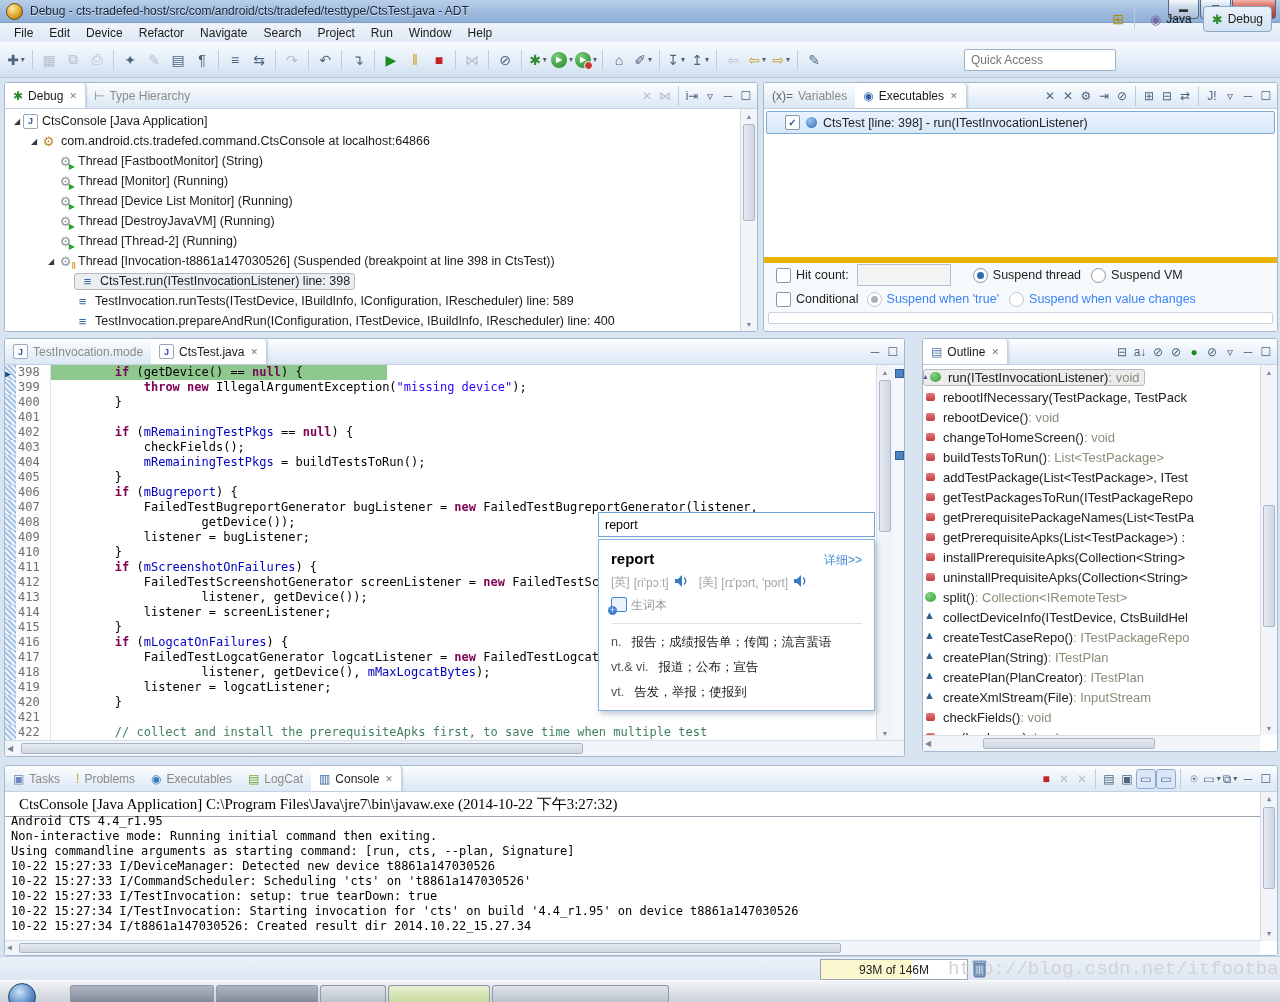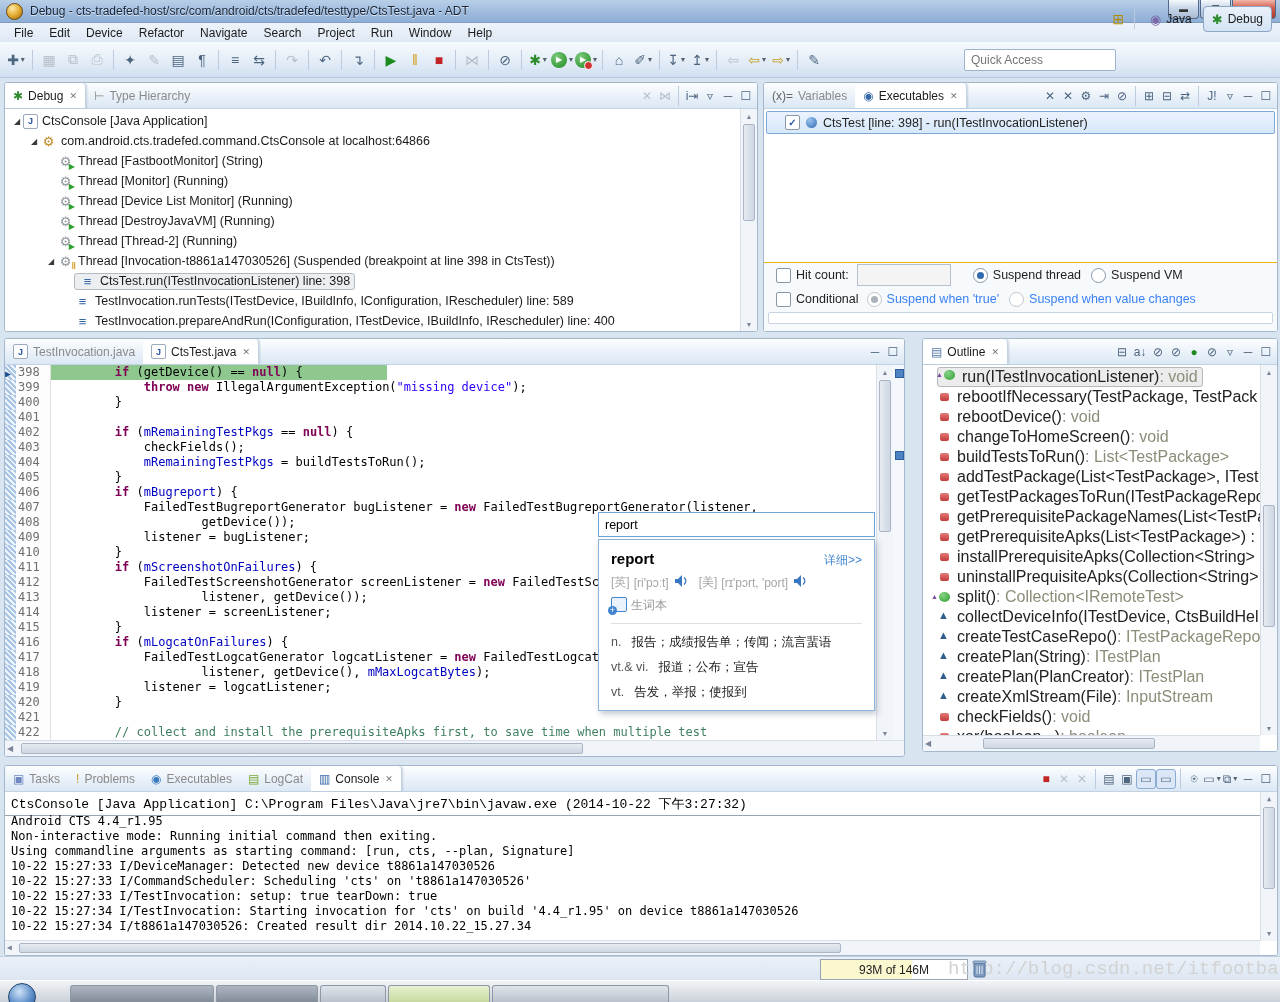--- a/index.html
+++ b/index.html
@@ -77,21 +77,21 @@
   .ic-thread i.sus{color:#d59b20;font-weight:bold;font-size:9px;letter-spacing:-1px}
   .ic-frame{color:#3465a4;font-weight:bold;font-size:13px}
   .selbox{background:#eceff1;border:1px solid #b4b9be;border-radius:3px;padding:0 4px;display:inline-flex;align-items:center}
   
   .bp-row{margin:2px 2px;height:21px;display:flex;align-items:center;
     background:linear-gradient(#eaf3fd,#d6e8fa);border:1px solid #7ea8d6;border-radius:2px;font-size:12.5px}
   .cb{width:13px;height:13px;border:1px solid #8a97a8;background:#fff;border-radius:2px;margin:0 6px 0 18px;
     display:inline-flex;align-items:center;justify-content:center;font-size:10px;color:#2a56a5;font-weight:bold}
   .cb.plain{margin:0 5px 0 6px}
   .ic-bp{width:11px;height:11px;border-radius:50%;background:radial-gradient(circle at 35% 30%,#9cc4ee,#2f6bb0);margin-right:6px}
-  .bp-detail{position:absolute;left:0;right:0;bottom:0;height:68px;border-top:1px solid #eab308;background:#f7fafc;font-size:12.5px}
+  .bp-detail{position:absolute;left:0;right:0;bottom:0;height:68px;border-top:6px solid #eab308;background:#f7fafc;font-size:12.5px}
   .bd-row{display:flex;align-items:center;height:24px;padding-left:6px}
   .rb{width:13px;height:13px;border-radius:50%;border:1px solid #8a97a8;background:#fff;margin:0 5px 0 10px;position:relative}
   .rb.on::after{content:"";position:absolute;inset:3px;border-radius:50%;background:#2f6bb0}
   .rb.dis{border-color:#c0c6cd}
   .rb.dis.on::after{background:#aab2bb}
   .dim{color:#3b82f6}
   .hitinput{width:88px;height:18px;border:1px solid #b6c1cd;background:#f4f4f4;margin-left:8px}
   .bd-box{margin:1px 4px;height:10px;border:1px solid #c9d4e0;background:#fff;border-radius:2px}
   .codewrap{position:absolute;left:0;top:26px;right:27px;bottom:16px;overflow:hidden;background:#fff}
   .cl{display:flex;height:15px;line-height:15px;font-family:"DejaVu Sans Mono","Liberation Mono",monospace;font-size:12px;white-space:pre}
@@ -101,32 +101,32 @@
   .cl.cur .code{background:linear-gradient(#8fc88f,#8fc88f) no-repeat;background-size:336px 100%}
   .ipmark{position:absolute;left:0;top:1px;font-size:10px;color:#1d4f91;text-shadow:0 0 2px #fff}
   .seg-k{color:#7f0055;font-weight:bold}
   .seg-s{color:#2a00ff}
   .seg-f{color:#0000c0}
   .seg-c{color:#3f7f5f}
   .seg-p{color:#000}
   .ovruler{position:absolute;right:0;top:26px;bottom:16px;width:11px;background:#f4f7fb;border-left:1px solid #d8dee6}
   .ovmark{position:absolute;left:2px;width:7px;height:7px;background:#4d82c4;border:1px solid #2f5f9a}
   
-  .orow{height:20px;display:flex;align-items:center;white-space:nowrap;font-size:16px;padding-left:14px}
+  .orow{height:20px;display:flex;align-items:center;white-space:nowrap;font-size:13px;}
   .orow .oi{width:15px;height:14px;position:relative;margin-right:5px;flex:none}
   .oi-pub::before,.oi-pubovr::before{content:"";position:absolute;inset:2px;border-radius:50%;
     background:radial-gradient(circle at 35% 30%,#86d386,#2f9e2f)}
   .oi-pubovr::after{content:"▲";position:absolute;left:-6px;top:3px;font-size:7px;color:#7a4aa0}
   .oi-priv::before{content:"";position:absolute;inset:3px;border-radius:2px;background:linear-gradient(#e27b77,#c23b3b)}
   .oi-def::before{content:"▲";position:absolute;left:1px;top:-1px;font-size:11px;color:#2d5d8c}
   .oret{color:#8c8c78}
   .orow.sel .osel{background:#ececec;border:1px solid #b4b9be;border-radius:3px;padding:0 4px;display:inline-flex}
   
   #console .vbody{font-family:"DejaVu Sans Mono","Liberation Mono",monospace}
-  .procline{font-family:Liberation Mono, monospace;font-size:13px;padding:3px 0 2px 6px;border-bottom:1px solid #9aa4b0;color:#000}
+  .procline{font-family:Liberation Serif, serif;font-size:15px;padding:3px 0 2px 14px;border-bottom:1px solid #9aa4b0;color:#000}
   .conline{height:15px;line-height:15px;font-size:12px;padding-left:6px;white-space:pre;color:#000}
   
   .statusbar{position:absolute;left:0;top:956px;width:1280px;height:24px;background:linear-gradient(#eaf0f8,#dce6f2);
     border-top:1px solid #c2cfdf}
   .heap{position:absolute;left:820px;top:2px;width:146px;height:19px;border:1px solid #98a5b5;
     background:linear-gradient(90deg,#fbf8cf 0 62%,#fff 62%);display:flex;align-items:center;justify-content:center;
     font-size:12px;color:#222}
   .trash{position:absolute;left:972px;top:2px;width:15px;height:19px;z-index:3}
   .watermark{position:absolute;left:948px;top:1px;font-family:"Liberation Mono",monospace;font-size:19px;color:#d2d2d2;
     letter-spacing:0;white-space:nowrap;z-index:2}
@@ -493,21 +493,21 @@
       <div class="bd-box"></div>
     </div>
   </div>
 </div>
 
 <div class="vpanel" id="editor" style="left:4px;top:338px;width:899px;height:417px">
   <div class="vhead">
       <span id="editor-tabs" style="display:flex">
         <span class="vtab">
           <span class="tabico boxed" style="color: rgb(42, 86, 165);">J</span>
-          <span>TestInvocation.java</span>
+          <span>TestInvocation.mode</span>
         </span>
         <span class="vtab active">
           <span class="tabico boxed" style="color: rgb(42, 86, 165);">J</span>
           <span>CtsTest.java</span>
           <span class="tclose">✕</span>
         </span>
       </span>
     <span class="vtools" id="editor-tools">
         <span class="tbtn">
           <span>─</span>

